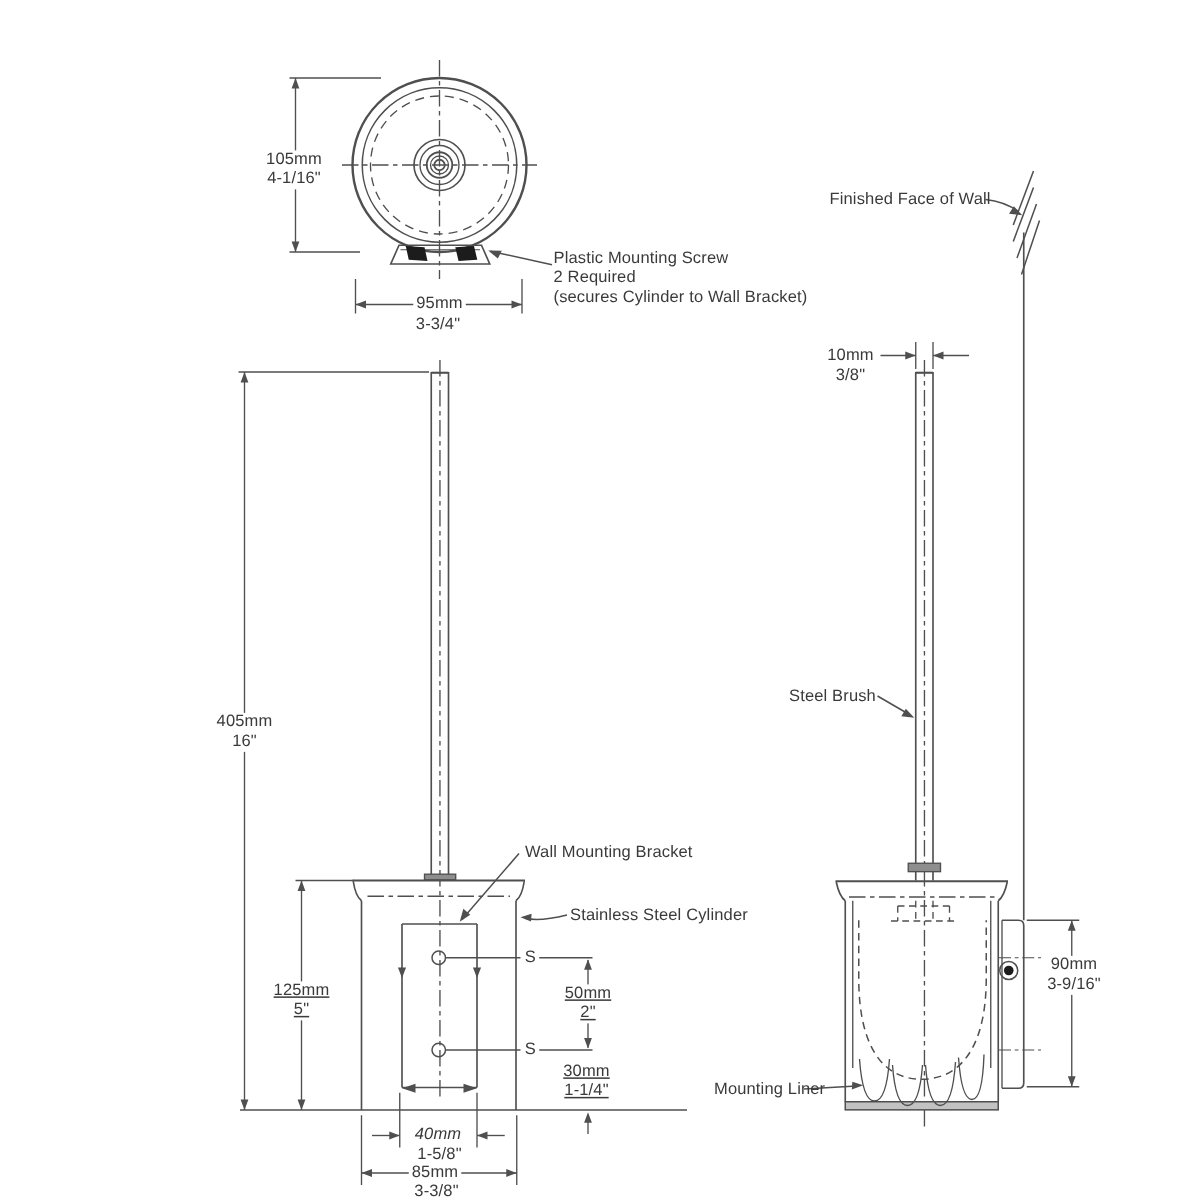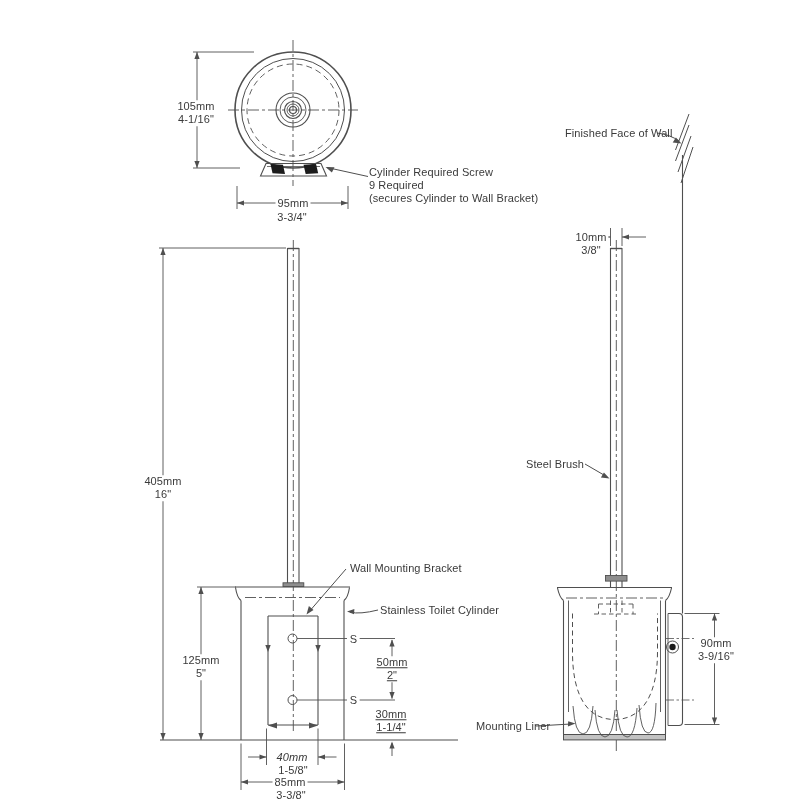--- a/index.html
+++ b/index.html
@@ -238,39 +238,39 @@
     <div>105mm</div>
     <div>4-1/16"</div>
   </div>
   <div class="lbl dim" style="left:293px;top:203px;">
     <div>95mm</div>
   </div>
   <div class="lbl dim" style="left:292px;top:217px;">
     <div>3-3/4"</div>
   </div>
   <div class="lbl callout" style="left:369px;top:166px;">
-    <div>Cylinder Required Screw</div>
-    <div>9 Required</div>
+    <div>Plastic Mounting Screw</div>
+    <div>2 Required</div>
     <div>(secures Cylinder to Wall Bracket)</div>
   </div>
 
-  <div class="lbl" style="left:553px;top:127px;margin-left:12px;">Finished Face of Wall</div>
-  <div class="lbl dim" style="left:567px;top:244px;margin-left:24px;">
+  <div class="lbl" style="left:553px;top:127px;">Finished Face of Wall</div>
+  <div class="lbl dim" style="left:567px;top:244px;">
     <div>10mm</div>
     <div>3/8"</div>
   </div>
   <div class="lbl" style="left:526px;top:458px;">Steel Brush</div>
 
   <div class="lbl dim" style="left:163px;top:488px;">
     <div>405mm</div>
     <div>16"</div>
   </div>
   <div class="lbl" style="left:350px;top:562px;">Wall Mounting Bracket</div>
-  <div class="lbl" style="left:380px;top:604px;">Stainless Toilet Cylinder</div>
-  <div class="lbl dim" style="left:201px;top:667px;">
+  <div class="lbl" style="left:380px;top:604px;">Stainless Steel Cylinder</div>
+  <div class="lbl dim" style="left:201px;top:667px;text-decoration:underline;">
     <div>125mm</div>
     <div>5"</div>
   </div>
   <div class="lbl dim" style="left:353.5px;top:638.5px;">
     <div>S</div>
   </div>
   <div class="lbl dim" style="left:353.5px;top:700px;">
     <div>S</div>
   </div>
   <div class="lbl dim" style="left:392px;top:669px;text-decoration:underline;">

